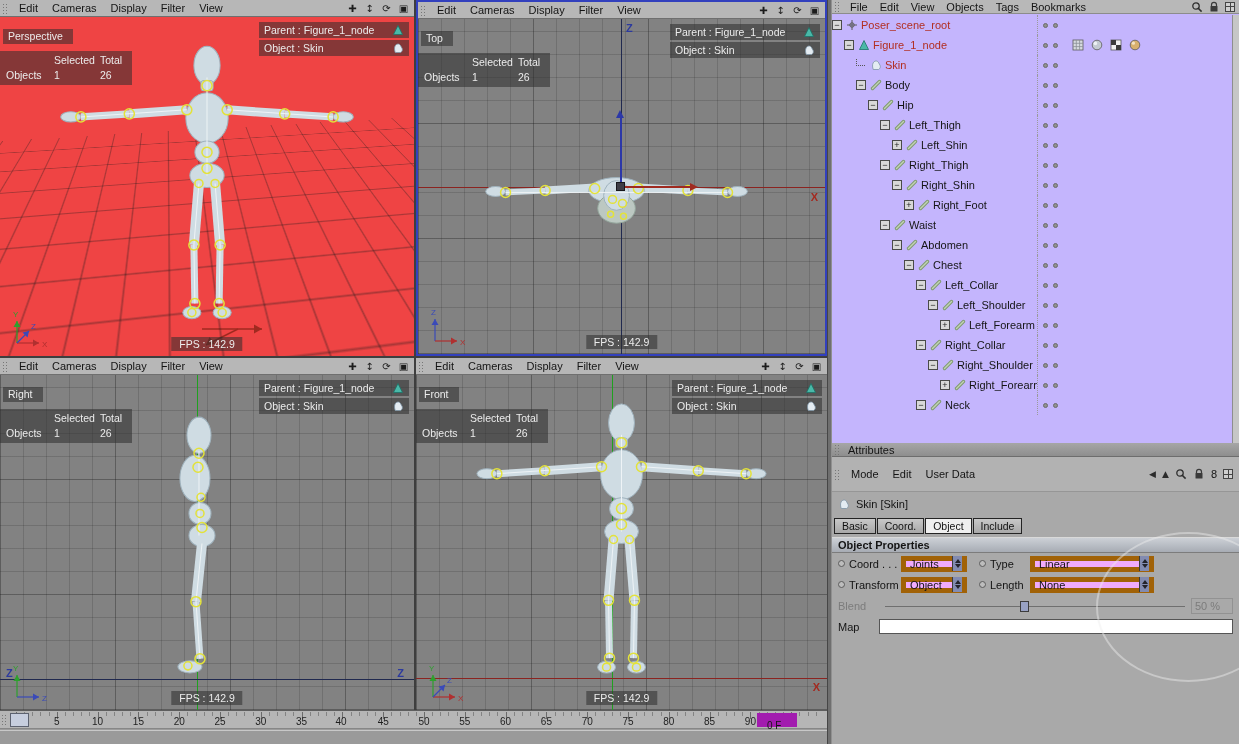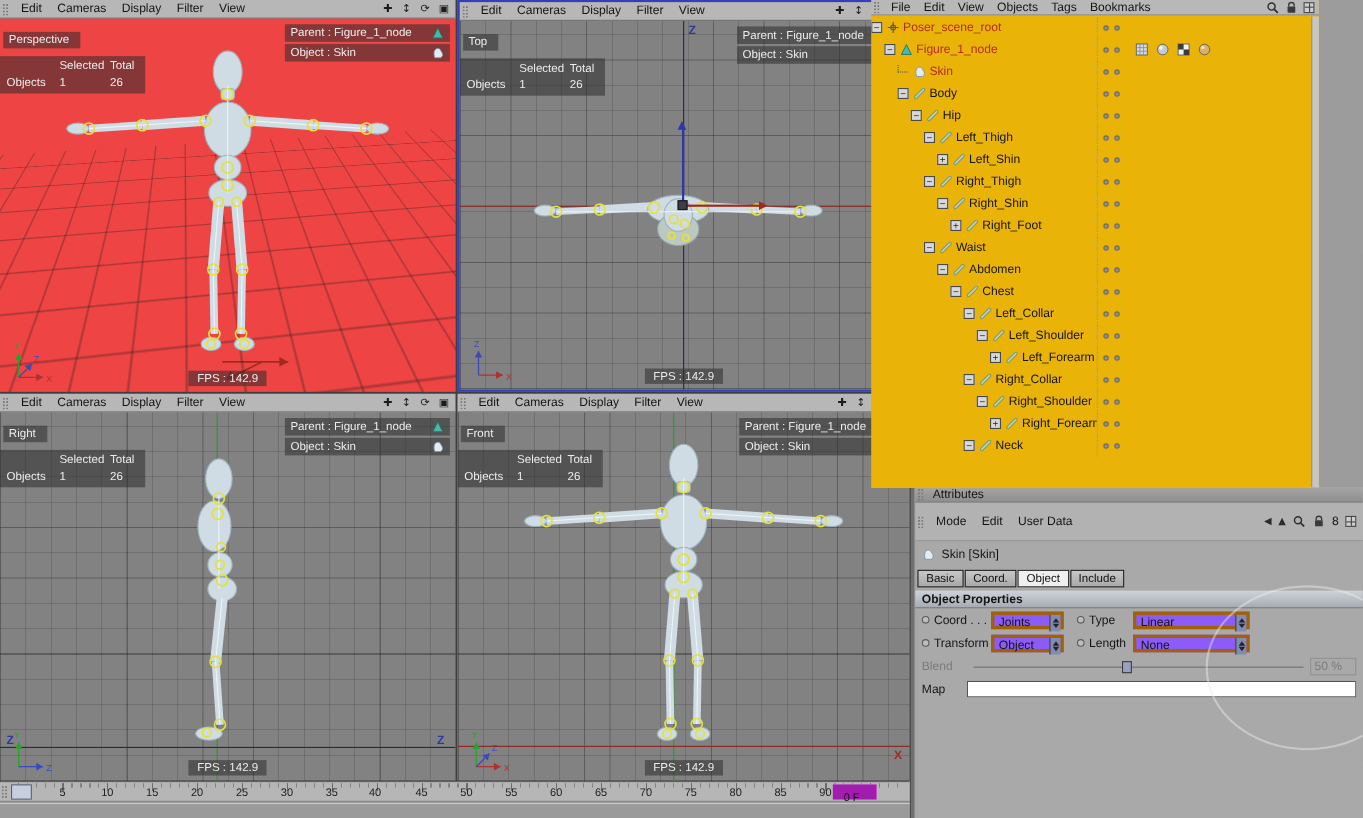--- a/index.html
+++ b/index.html
@@ -48,21 +48,21 @@
 .man-x{position:absolute;height:2px;background:#a02a20}
 .man-z{position:absolute;width:2px;background:#2c38a8}
 .man-c{position:absolute;width:9px;height:9px;background:#3d3d46;border:1px solid #17171c}
 .gizmo{position:absolute;left:5px;bottom:3px;width:46px;height:46px}
 .origin{position:absolute;left:190px;top:292px;width:95px;height:42px}
 
 
 .vdiv{position:absolute;left:827px;top:0;width:5px;height:744px;background:#6f6f6f;border-left:1px solid #464646;border-right:1px solid #909090}
 
 
-.om{position:absolute;left:792px;top:0;width:407px;height:443px;background:#eab308;overflow:hidden}
+.om{position:absolute;left:832px;top:0;width:407px;height:443px;background:#c4b5fd;overflow:hidden}
 .om-menu{height:14px;background:#b8b8b8;border-bottom:1px solid #8c8c8c;display:flex;align-items:center;padding:0 4px 0 2px}
 .om-menu .vm{padding:0 6px}
 .om-icons{margin-left:auto;display:flex;align-items:center;gap:5px}
 .om-body{position:absolute;top:15px;bottom:0;left:0;right:0;display:flex}
 .om-tree{flex:1;overflow:hidden}
 .om-scroll{flex:0 0 7px;background:#c6c6c6;border-left:1px solid #8e8e8e}
 .tree-row{height:20px;display:flex;align-items:center}
 .t-tree{flex:0 0 205px;display:flex;align-items:center;overflow:hidden}
 .t-dots{flex:0 0 26px;display:flex;gap:5px;justify-content:center;border-left:1px dotted #9a9a9a;align-self:stretch;align-items:center}
 .dot{width:5px;height:5px;border-radius:50%;background:#919191;border:1px solid #6b6b6b}
@@ -86,22 +86,22 @@
 .attr-tabs{display:flex;gap:1px;padding:2px 0 3px 2px}
 .tab{border:1px solid #242424;background:linear-gradient(#c8c8c8,#a8a8a8);padding:1px 7px;font-size:10.5px;color:#111}
 .tab.active{background:#efefef}
 .attr-section{height:16px;background:linear-gradient(#ccd0d6,#a7acb4);border-top:1px solid #d9d9d9;border-bottom:1px solid #7c7c7c;font-weight:bold;padding:1px 6px}
 .frow{display:flex;align-items:center;height:21px;padding-left:6px}
 .kdot{width:7px;height:7px;border-radius:50%;border:1px solid #5c5c5c;background:#bdbdbd;margin-right:4px;flex:0 0 7px}
 .flabel{white-space:nowrap}
 .w1{flex:0 0 52px}.w2{flex:0 0 42px;margin-left:10px}
 .wb{flex:0 0 41px}
 .gray{color:#7c7c7c}
-.dd{display:flex;align-items:flex-start;height:16px;background:#8b5cf6;border:3px solid #a16207}
-.dd-sm{width:66px}.dd-lg{width:106px}
+.dd{display:flex;align-items:center;height:16px;background:#f0abfc;border:5px solid #a16207}
+.dd-sm{width:66px}.dd-lg{width:124px}
 .ddv{flex:1;padding:0 4px;white-space:nowrap;overflow:hidden;line-height:14px}
 .spin{width:10px;border-left:1px solid #3c3c3c;background:#828bb0;display:flex;flex-direction:column;align-items:center;justify-content:center}
 .spin::before{content:"";border:3px solid transparent;border-bottom:4px solid #23232b;margin-bottom:1px}
 .spin::after{content:"";border:3px solid transparent;border-top:4px solid #23232b}
 .slider{position:relative;flex:1;height:14px;margin:0 6px}
 .track{position:absolute;left:0;right:0;top:7px;height:1px;background:#6f6f6f}
 .handle{position:absolute;left:45%;top:2px;width:9px;height:11px;background:#98a1c3;border:1px solid #3c3c3c}
 .valbox{flex:0 0 42px;border:1px solid #929292;padding:1px 3px;margin-right:6px;text-align:left}
 .mapin{flex:1;height:15px;border:1px solid #555;background:#fff;margin-right:6px;font-size:11px;padding:0 3px;font-family:"Liberation Sans",sans-serif}
 .wm{position:absolute;right:-42px;bottom:62px;width:185px;height:150px;border-radius:50%;border:2px solid rgba(238,238,238,.45)}

